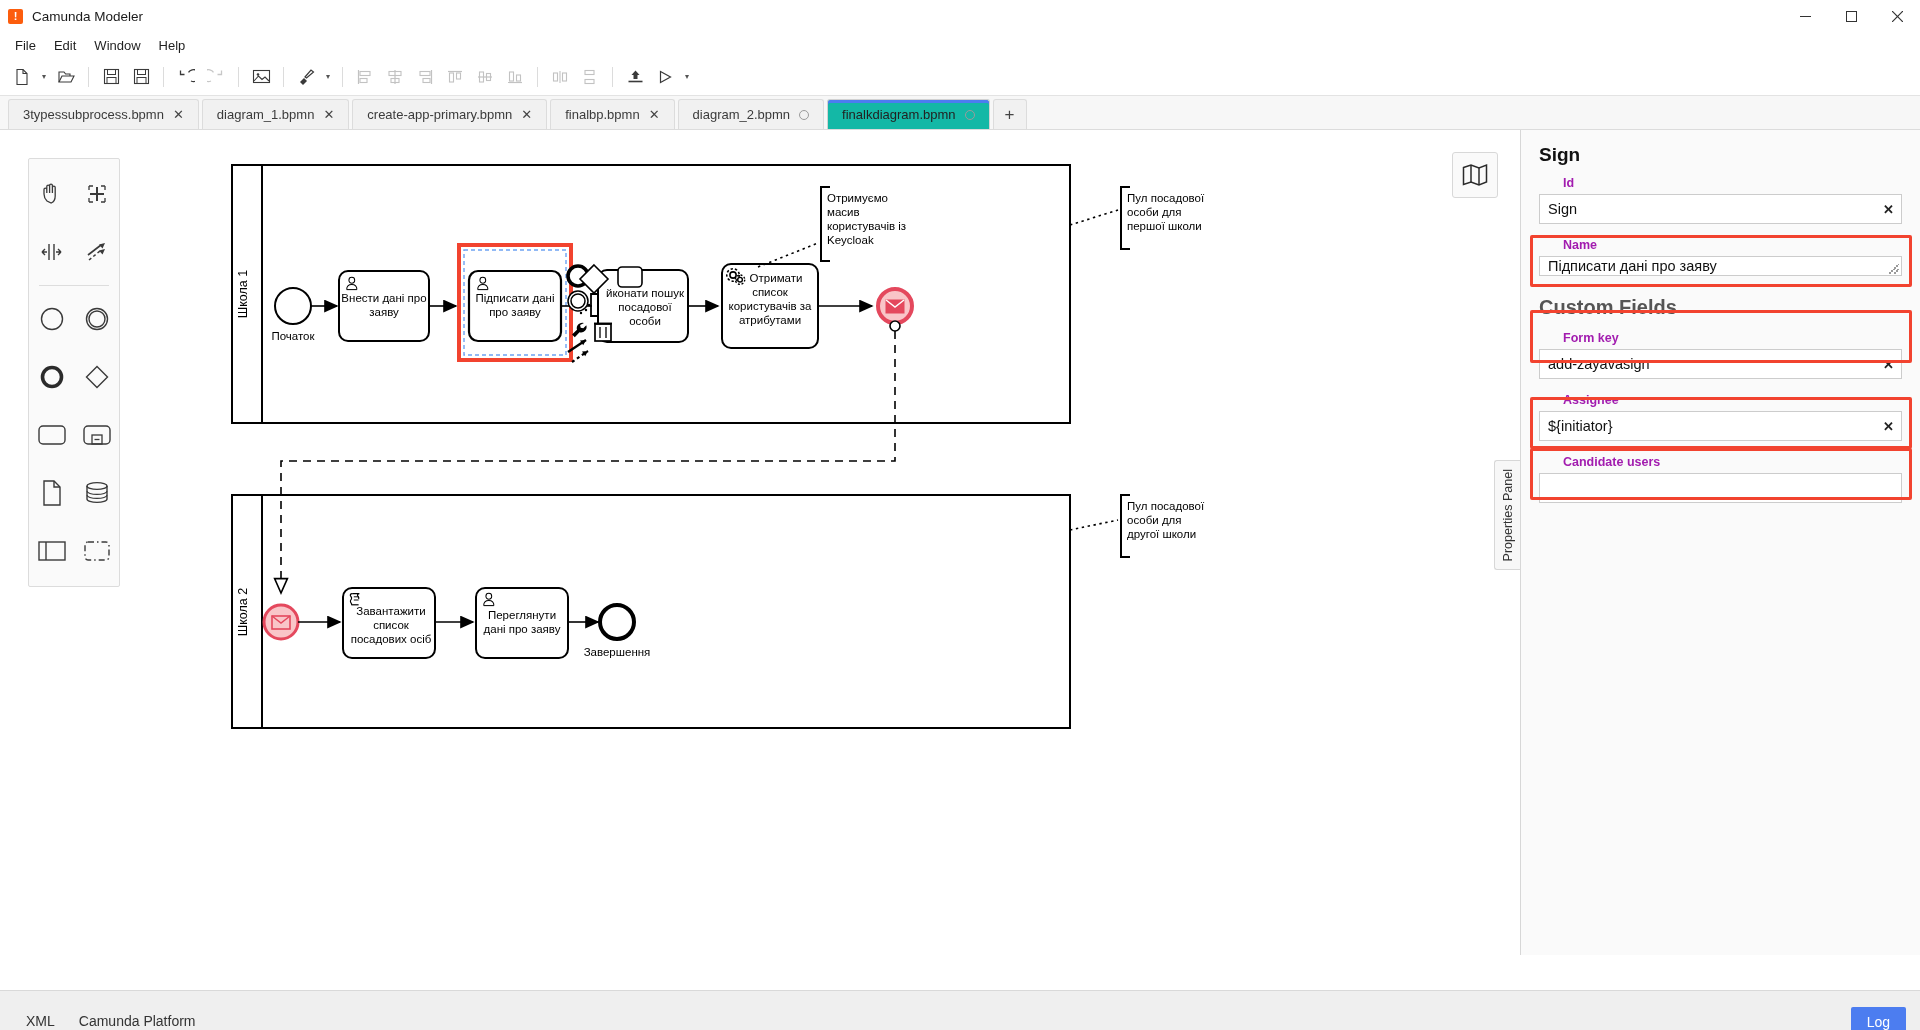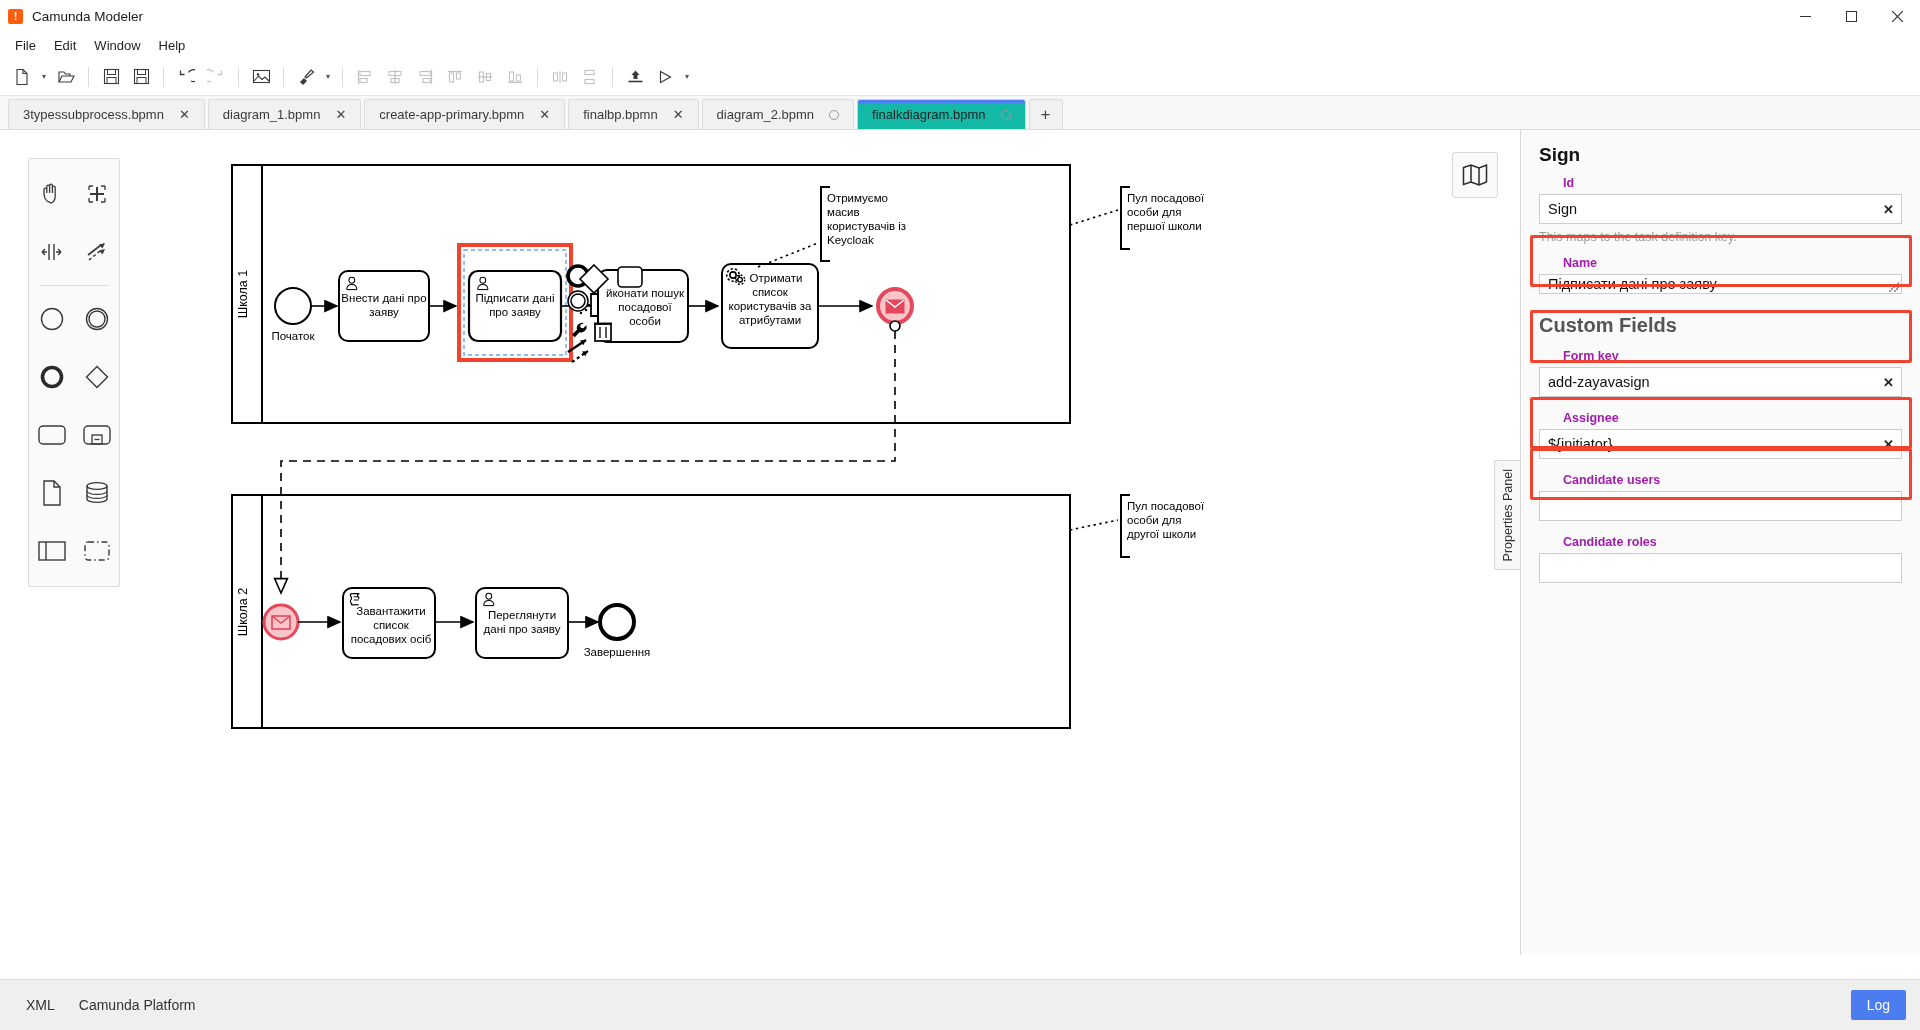--- a/index.html
+++ b/index.html
@@ -48,21 +48,21 @@
   .tb-btn.dis { color: #c7c7c7; }
   .tb-caret { font-size: 8px; color: #555; width: 12px; display:flex; align-items:center; justify-content:center; }
   .tb-sep { width: 1px; height: 20px; background: #dcdcdc; margin: 0 6px; }
 
   
   .tabbar {
     height: 34px; background: #f7f7f7; display: flex; align-items: flex-end;
     padding-left: 8px; border-bottom: 1px solid #dcdcdc; position: relative;
   }
   .tab {
-    height: 30px; display: flex; align-items: center; gap: 15px;
+    height: 30px; display: flex; align-items: center; gap: 9px;
     padding: 8px 14px; font-size: 13px; color: #3b3b3b;
     background: #f1f1f1; border: 1px solid #dcdcdc; border-bottom: none;
     border-radius: 3px 3px 0 0; margin-right: 3px; position: relative;
   }
   .tab.active {
     background: #14b8a6; color: #222; border-color: #d2d2d2;
     box-shadow: inset 0 3px 0 0 #4c7df0;
   }
   .tab .tab-x { font-size: 13px; color: #444; line-height: 1; }
   .tab .tab-dot {
@@ -159,23 +159,23 @@
   .section-head { font-size: 20px; font-weight: bold; color: #555; padding: 10px 18px 8px 18px; }
 
   
   .hl {
     position: absolute; border: 3px solid #f2432f; border-radius: 2px;
     pointer-events: none; z-index: 5;
   }
 
   
   .statusbar {
-    position: absolute; bottom: 0; left: 0; right: 0; height: 51px;
+    position: absolute; bottom: 0; left: 0; right: 0; height: 40px;
     background: #efefef; border-top: 1px solid #d9d9d9;
-    display: flex; align-items: center; padding: 8px 14px;
+    display: flex; align-items: flex-start; padding: 16px 14px;
   }
   .sb-item { font-size: 14px; color: #333; padding: 6px 12px; }
   .sb-spacer { flex: 1; }
   .log-btn {
     background: #4c7df0; color: #fff; font-size: 14px;
     padding: 7px 16px; border-radius: 2px;
   }
 
   
   .bpmn text { font-family: "Liberation Sans", sans-serif; fill: #000; }
@@ -682,21 +682,20 @@
       <div class="props-title">Sign</div>
 
 
       <div class="field">
         <label>Id</label>
         <div class="inp">
           <span>Sign</span>
           <span class="clear-x">✕</span>
         </div>
       </div>
-      <div class="helptext">This maps to the task definition key.</div>
 
       <div class="field">
         <label>Name</label>
         <div class="inp tall">
           <span>Підписати дані про заяву</span>
           <span class="resize"></span>
         </div>
       </div>
 
       <div class="section-head">Custom Fields</div>
@@ -717,26 +716,20 @@
         </div>
       </div>
 
       <div class="field">
         <label>Candidate users</label>
         <div class="inp empty">
           <span></span>
         </div>
       </div>
 
-      <div class="field">
-        <label>Candidate roles</label>
-        <div class="inp empty">
-          <span></span>
-        </div>
-      </div>
 
       <div class="hl" style="left:9px;  top:105px; width:382px; height:52px;"></div>
       <div class="hl" style="left:9px;  top:180px; width:382px; height:53px;"></div>
       <div class="hl" style="left:9px;  top:267px; width:382px; height:52px;"></div>
       <div class="hl" style="left:9px;  top:318px; width:382px; height:52px;"></div>
     </div>
   </div>
 
   <div class="statusbar">
     <div class="sb-item">XML</div>

